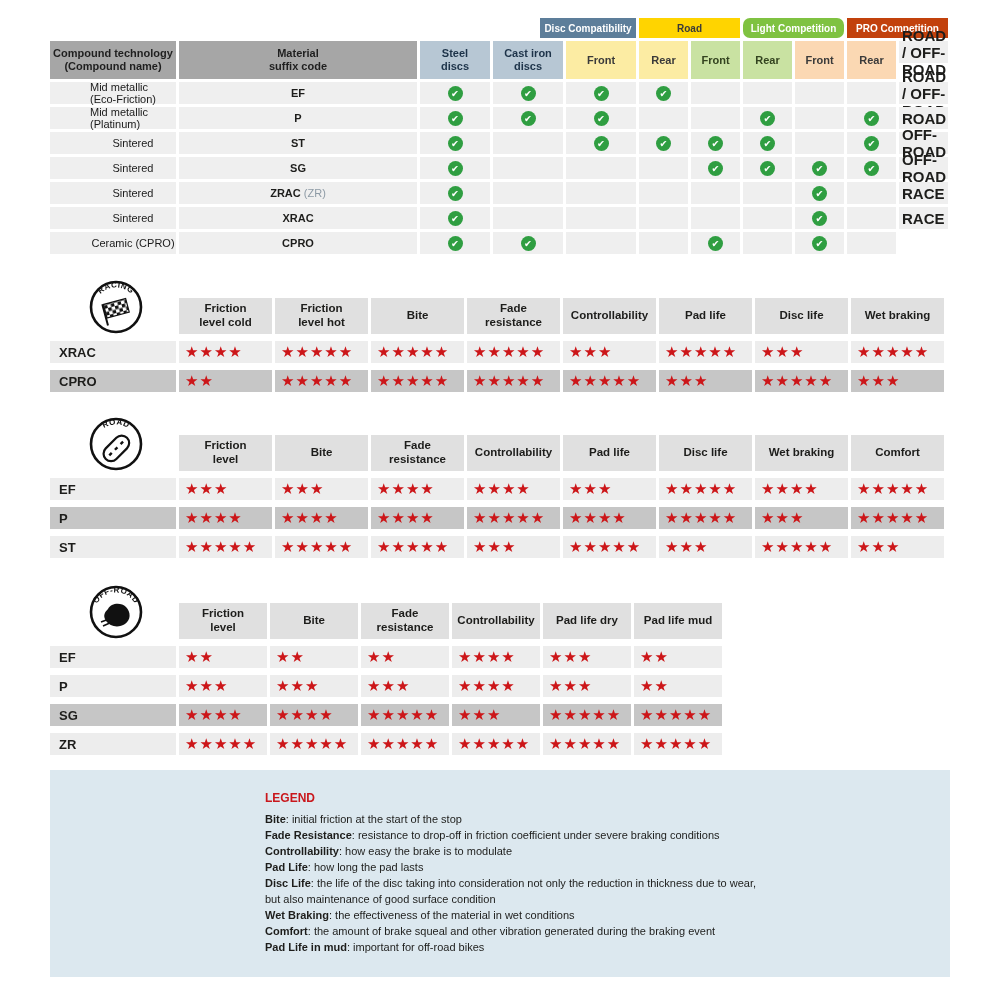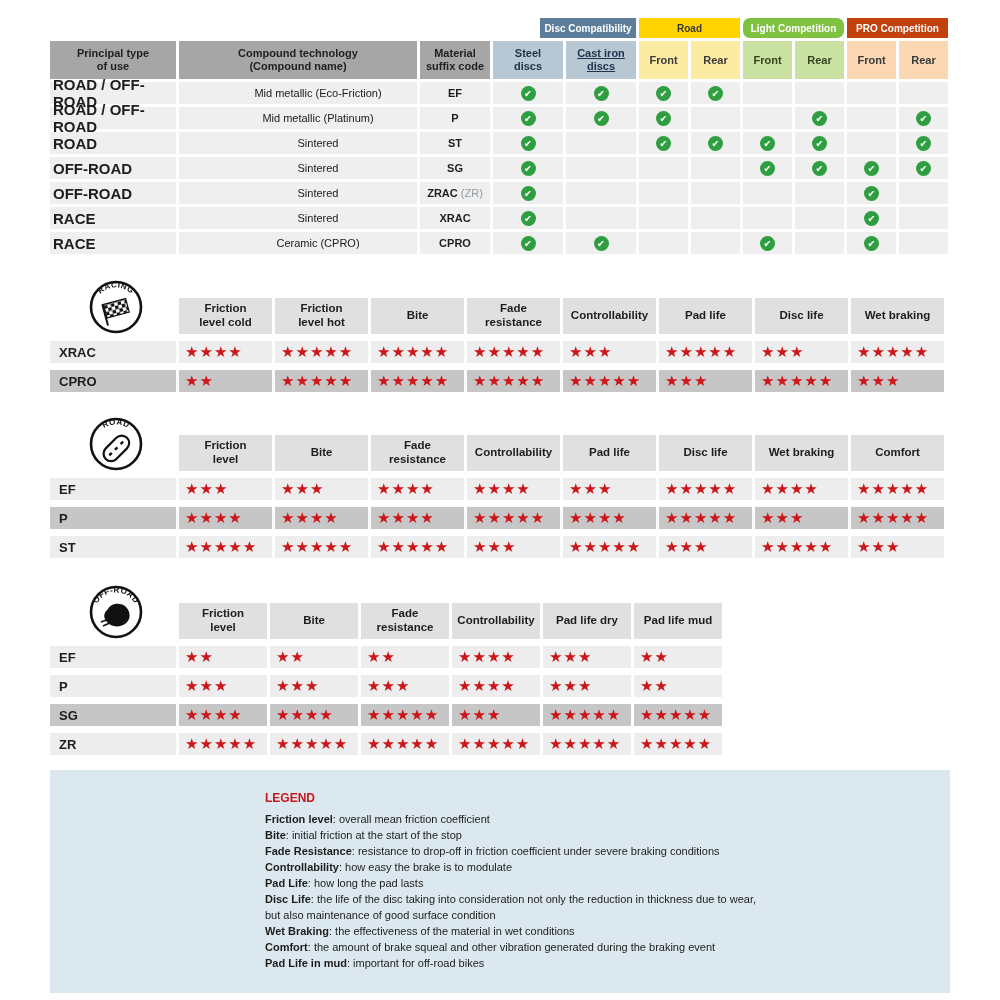--- a/index.html
+++ b/index.html
@@ -54,29 +54,27 @@
 <body>
 
 <div class="page">
 
   <div class="compat-grid" id="compat-grid">
       <div class="group-spacer" style="grid-column: 1 / 4;"></div>
       <div class="group-header" style="grid-column: 4 / span 2; background: rgb(93, 126, 154); color: rgb(255, 255, 255); margin-left: 47px;">Disc Compatibility</div>
       <div class="group-header" style="grid-column: 6 / span 2; background: rgb(255, 212, 0); color: rgb(58, 58, 58);">Road</div>
       <div class="group-header" style="grid-column: 8 / span 2; background: rgb(127, 194, 65); color: rgb(255, 255, 255); border-radius: 7px;">Light Competition</div>
       <div class="group-header" style="grid-column: 10 / span 2; background: #c2410c; color: rgb(255, 255, 255);">PRO Competition</div>
-      <div class="main-header">Principal type
-of use</div>
       <div class="main-header">Compound technology
 (Compound name)</div>
       <div class="main-header">Material
 suffix code</div>
       <div class="sub-header" style="background: rgb(183, 199, 212); color: rgb(29, 51, 73);">Steel
 discs</div>
-      <div class="sub-header" style="background: rgb(183, 199, 212); color: rgb(29, 51, 73); text-decoration: underline;">Cast iron
+      <div class="sub-header" style="background: rgb(183, 199, 212); color: rgb(29, 51, 73);">Cast iron
 discs</div>
       <div class="sub-header" style="background: rgb(252, 236, 163); color: rgb(58, 58, 58);">Front</div>
       <div class="sub-header" style="background: rgb(252, 236, 163); color: rgb(58, 58, 58);">Rear</div>
       <div class="sub-header" style="background: rgb(201, 226, 162); color: rgb(51, 67, 31);">Front</div>
       <div class="sub-header" style="background: rgb(201, 226, 162); color: rgb(51, 67, 31);">Rear</div>
       <div class="sub-header" style="background: rgb(251, 216, 179); color: rgb(58, 58, 58);">Front</div>
       <div class="sub-header" style="background: rgb(251, 216, 179); color: rgb(58, 58, 58);">Rear</div>
       <div class="cell use-cell">ROAD / OFF-ROAD</div>
       <div class="cell tech-cell">Mid metallic (Eco-Friction)</div>
       <div class="cell code-cell">
@@ -385,21 +383,20 @@
         <div class="star-cell">★★★★★</div>
         <div class="star-cell">★★★★★</div>
         <div class="star-cell">★★★★★</div>
         <div class="star-cell">★★★★★</div>
       </div>
   </section>
 
   <div class="legend">
     <div class="legend-title">LEGEND</div>
     <div id="legend-entries">
-        <div class="legend-line"><span class="legend-term">Friction level</span>: <span class="legend-desc">overall mean friction coefficient</span></div>
         <div class="legend-line"><span class="legend-term">Bite</span>: <span class="legend-desc">initial friction at the start of the stop</span></div>
         <div class="legend-line"><span class="legend-term">Fade Resistance</span>: <span class="legend-desc">resistance to drop-off in friction coefficient under severe braking conditions</span></div>
         <div class="legend-line"><span class="legend-term">Controllability</span>: <span class="legend-desc">how easy the brake is to modulate</span></div>
         <div class="legend-line"><span class="legend-term">Pad Life</span>: <span class="legend-desc">how long the pad lasts</span></div>
         <div class="legend-line"><span class="legend-term">Disc Life</span>: <span class="legend-desc">the life of the disc taking into consideration not only the reduction in thickness due to wear,</span></div>
         <div class="legend-line"><span class="legend-desc">but also maintenance of good surface condition</span></div>
         <div class="legend-line"><span class="legend-term">Wet Braking</span>: <span class="legend-desc">the effectiveness of the material in wet conditions</span></div>
         <div class="legend-line"><span class="legend-term">Comfort</span>: <span class="legend-desc">the amount of brake squeal and other vibration generated during the braking event</span></div>
         <div class="legend-line"><span class="legend-term">Pad Life in mud</span>: <span class="legend-desc">important for off-road bikes</span></div>
       </div>

